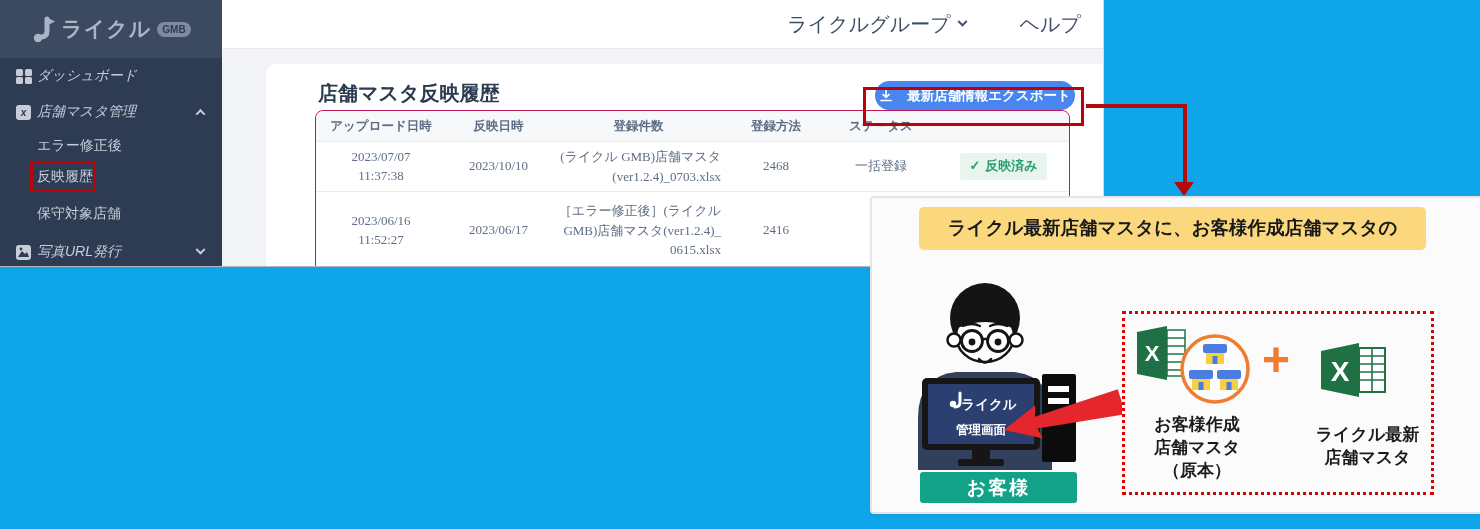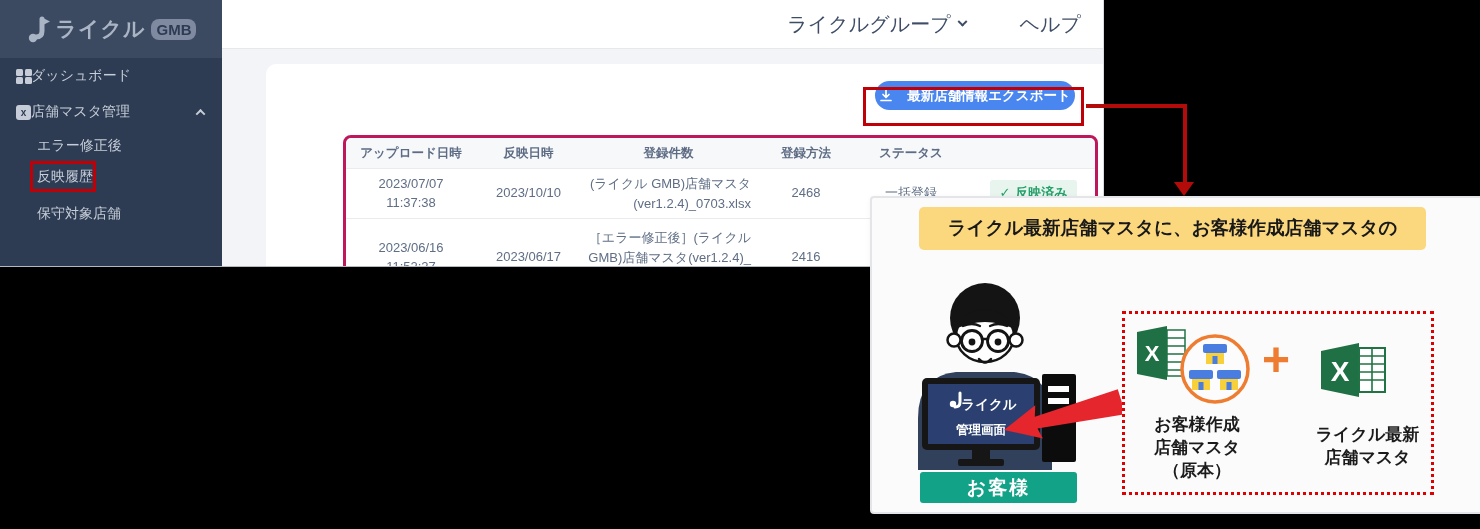--- a/index.html
+++ b/index.html
@@ -1,28 +1,28 @@
 <!DOCTYPE html>
 <html><head>
 <meta charset="utf-8">
 <style>
   * { margin:0; padding:0; box-sizing:border-box; }
   body { background:#fff; font-family:"Liberation Sans","DejaVu Sans",sans-serif; }
-  .canvas { position:relative; width:1480px; height:529px; background:#000000; overflow:hidden; }
+  .canvas { position:relative; width:1480px; height:529px; background:#0ea5e9; overflow:hidden; }
 
   
   .app { position:absolute; left:0; top:0; width:1104px; height:267px; background:#fff;
          border-right:1px solid #d8dbe0; border-bottom:1px solid #b4b9bf; display:flex; overflow:hidden; }
 
   
   .sidebar { width:222px; background:#2d3b53; color:#c6cdd8; flex-shrink:0; }
   .side-logo { height:58px; background:#3b4961; display:flex; align-items:center; justify-content:center; gap:6px; }
   .brand-txt { font-size:21px; font-weight:bold; color:#a9b4c4; letter-spacing:1px; }
-  .gmb { background:#7f8aa0; color:#2d3b53; font-size:15px; font-weight:bold; padding:2px 5px; border-radius:8px; }
-  .nav-item { height:36px; display:flex; align-items:center; gap:0; padding-left:16px; font-size:14px; cursor:pointer; }
+  .gmb { background:#7f8aa0; color:#2d3b53; font-size:10px; font-weight:bold; padding:2px 5px; border-radius:8px; }
+  .nav-item { height:36px; display:flex; align-items:center; gap:6px; padding-left:16px; font-size:14px; cursor:pointer;font-style:italic; }
   .nav-sub { height:31px; display:flex; align-items:center; padding-left:37px; font-size:14px; cursor:pointer; }
   .nav-sub.gap { margin-top:6px; }
   .grid-icon { width:15px; height:15px; display:grid; grid-template-columns:7px 7px; grid-template-rows:7px 7px; gap:1.5px; }
   .grid-icon i { background:#c6cdd8; border-radius:1.5px; }
   .sq-icon { width:15px; height:15px; background:#c6cdd8; border-radius:3px; color:#2d3b53;
              font-size:10px; font-weight:bold; display:flex; align-items:center; justify-content:center; }
   .chev { width:7px; height:7px; border-right:2px solid #c6cdd8; border-bottom:2px solid #c6cdd8;
           margin-left:auto; margin-right:18px; }
   .chev.up { transform:rotate(-135deg) translate(-1px,-1px); }
   .chev.down { transform:rotate(45deg) translate(-2px,-2px); }
@@ -35,24 +35,24 @@
   .chev-nav { width:7px; height:7px; border-right:2px solid #3e4d66; border-bottom:2px solid #3e4d66;
               transform:rotate(45deg) translate(-2px,-2px); }
   .content { position:relative; flex:1; }
   .card { position:absolute; left:44px; top:15px; right:0; bottom:0; background:#fff; border-top-left-radius:10px; }
   .page-title { position:absolute; left:52px; top:16px; font-size:20px; font-weight:bold; color:#2b3a50; }
   .export-btn { position:absolute; left:609px; top:17px; width:200px; height:29px; border:none; border-radius:15px;
                 background:#4a86f0; color:#fff; font-size:13.5px; font-weight:bold; display:flex; align-items:center;
                 justify-content:center; gap:14px; cursor:pointer; font-family:inherit; }
 
   
-  .tbl { position:absolute; left:49px; top:71px; width:755px; border:3px solid #be185d; border-radius:8px 8px 0 0;margin-left:28px; }
+  .tbl { position:absolute; left:49px; top:46px; width:755px; border:1px solid #be185d; border-radius:8px 8px 0 0; }
   .tr { display:grid; grid-template-columns:130px 105px 175px 100px 110px 135px; align-items:center; }
   .tr.head { background:#f7f8fa; height:30px; color:#5d6c84; font-size:12.5px; font-weight:bold; border-radius:8px 8px 0 0; }
-  .tr.body { border-top:1px solid #e9ebef; color:#5f6e85; font-size:13px; }
+  .tr.body { border-top:1px solid #e9ebef; color:#5f6e85; font-size:13px;font-family:Liberation Serif, serif; }
   .tr.r1 { height:50px; }
   .tr.r2 { height:78px; }
   .td { text-align:center; padding:2px 5px; line-height:1.45; }
   .td.file { text-align:right; padding-left:7px; word-break:break-all; line-height:1.5; }
   .badge { display:inline-flex; align-items:center; gap:5px; background:#e7f5ee; color:#27a06b;
            font-size:13px; font-weight:bold; padding:4px 9px; border-radius:3px; }
 
   
   .red-box { position:absolute; border:3px solid #bf0006; z-index:6; }
   .rb-history { left:30px; top:161px; width:66px; height:31px; }
@@ -114,34 +114,44 @@
         </div>
         <div class="nav-sub">
           <span>エラー修正後</span>
         </div>
         <div class="nav-sub">
           <span>反映履歴</span>
         </div>
         <div class="nav-sub gap">
           <span>保守対象店舗</span>
         </div>
+        <div class="nav-item" style="margin-top:5px;">
+          <svg width="15" height="15" viewBox="0 0 15 15">
+            <rect width="15" height="15" rx="3" fill="#c6cdd8"></rect>
+            <polygon points="2,12 6,6 9,9 11,7 13,12" fill="#2d3b53"></polygon>
+            <circle cx="5" cy="4" r="1.4" fill="#2d3b53"></circle>
+          </svg>
+          <span>写真URL発行</span>
+          <span class="chev down"></span>
+        </div>
       </nav>
     </aside>
 
     <div class="main">
       <div class="topbar">
         <div class="group-sel">
           <span>ライクルグループ</span>
           <span class="chev-nav"></span>
         </div>
         <span>ヘルプ</span>
       </div>
 
       <div class="content">
         <div class="card">
+          <h1 class="page-title">店舗マスタ反映履歴</h1>
 
           <button class="export-btn">
             <svg width="14" height="14" viewBox="0 0 14 14">
               <path d="M7,1.5 V8 M4,5.5 L7,8.5 L10,5.5" stroke="#fff" stroke-width="1.7" fill="none" stroke-linecap="round" stroke-linejoin="round"></path>
               <path d="M2,11.5 H12" stroke="#fff" stroke-width="1.7" stroke-linecap="round"></path>
             </svg>
             <span>最新店舗情報エクスポート</span>
           </button>
 
           <div class="tbl">

